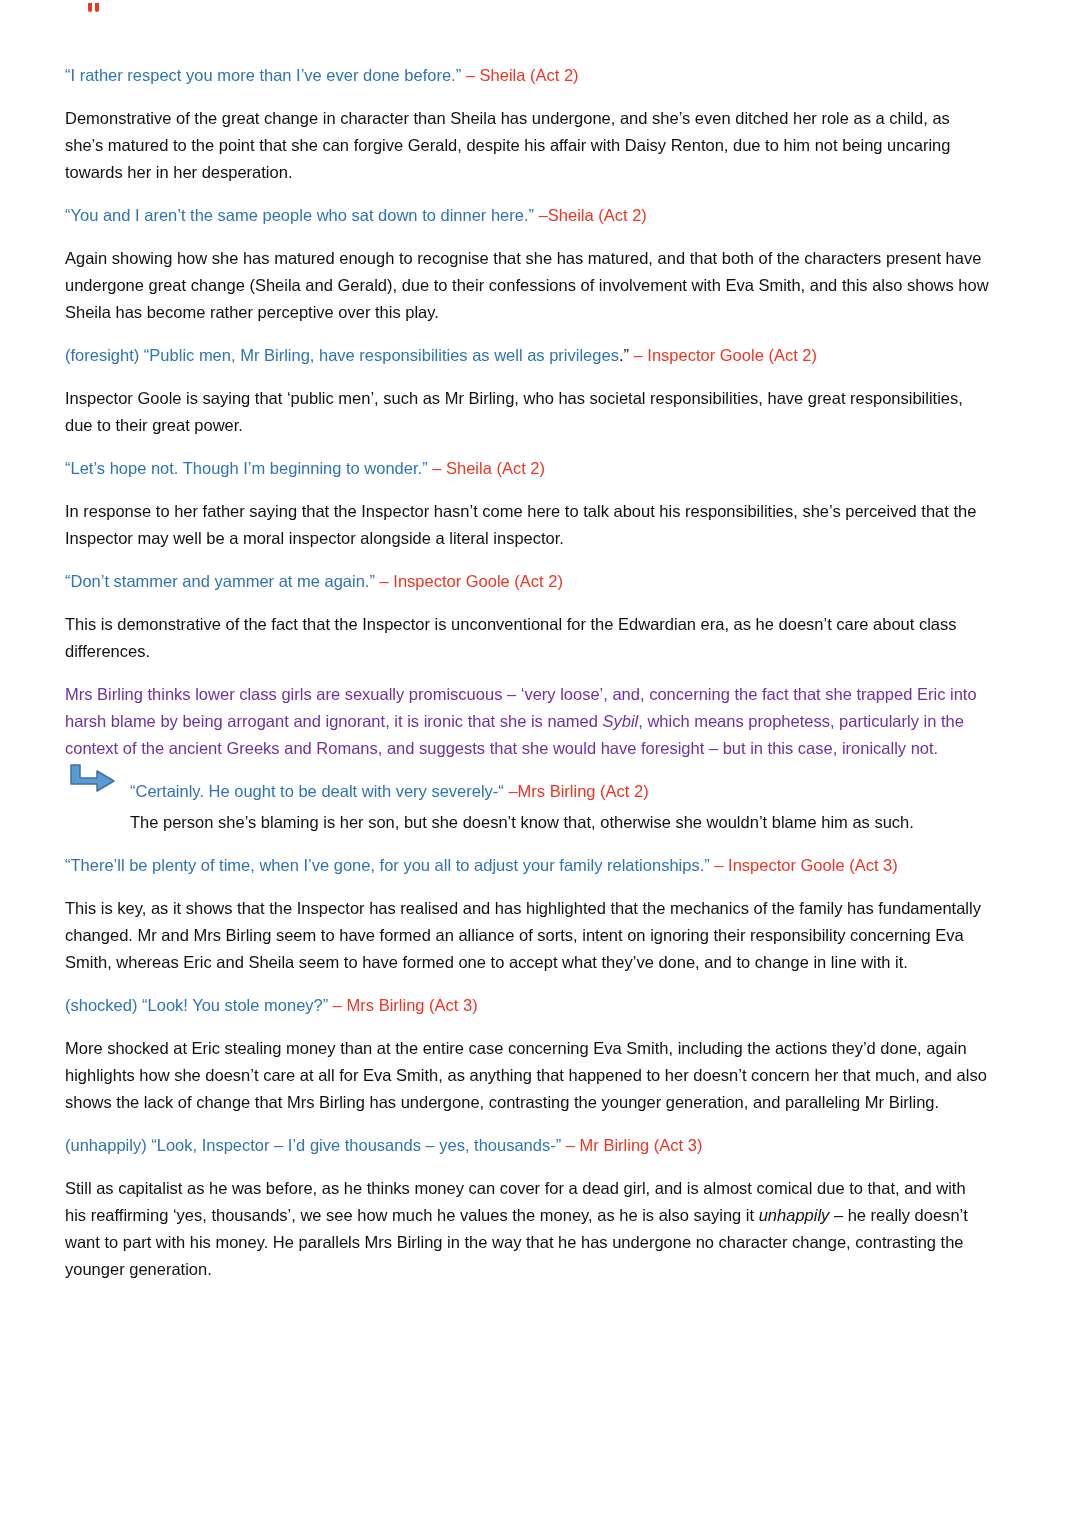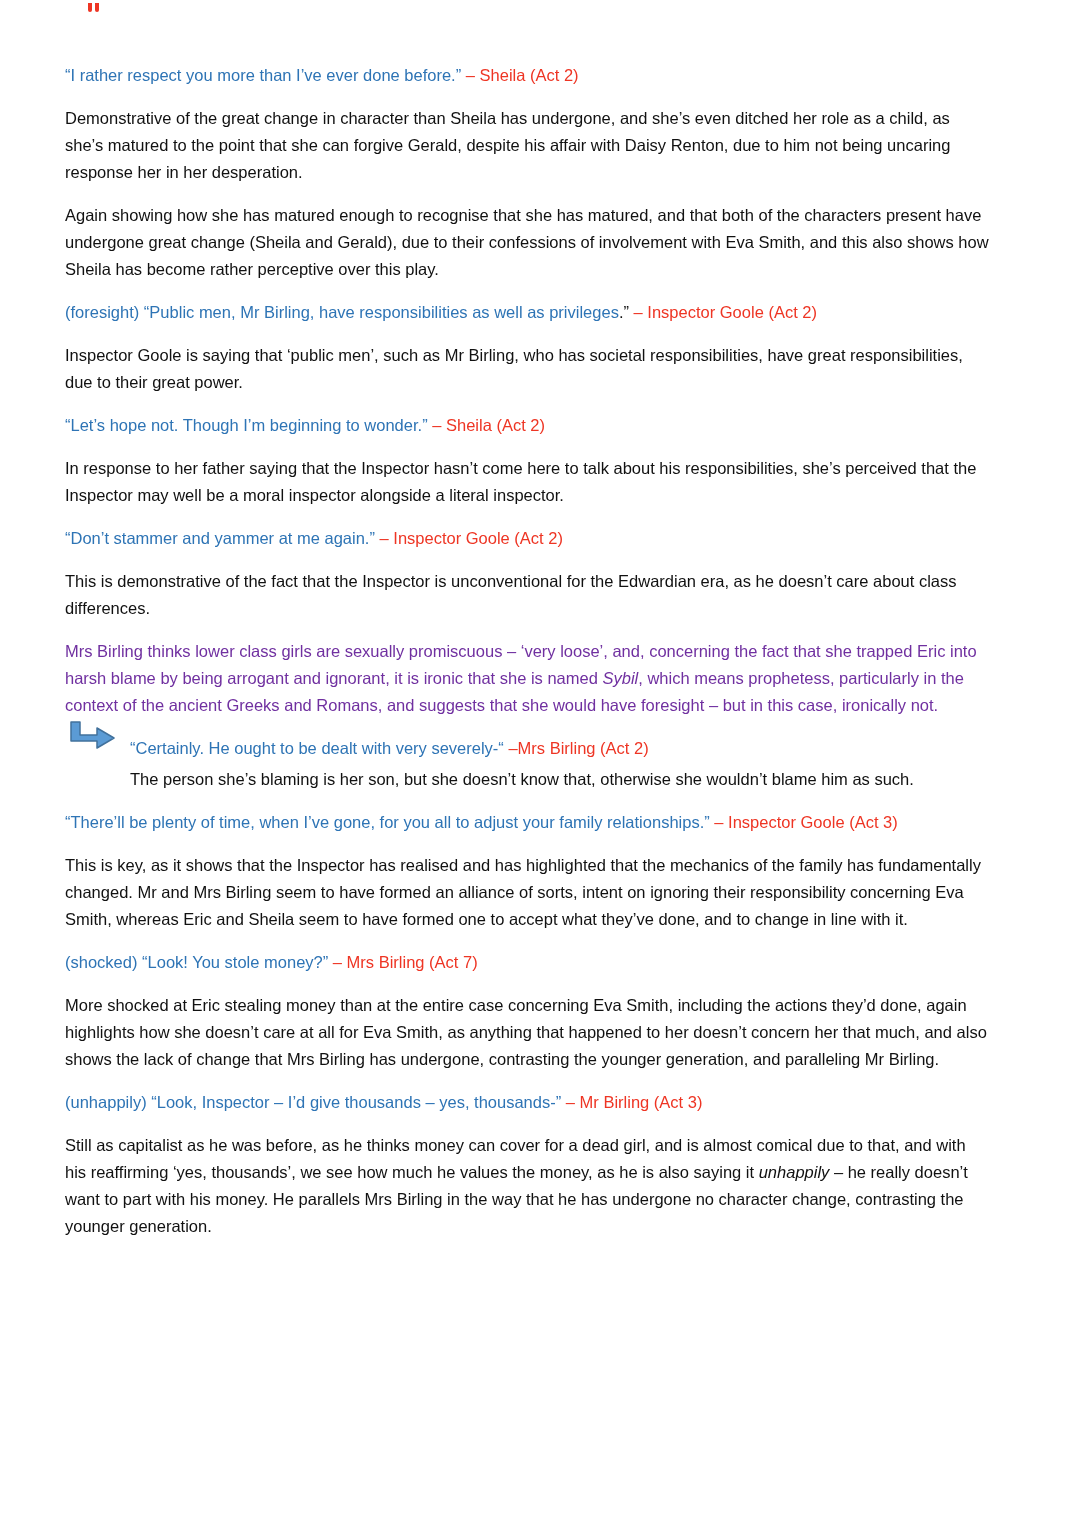--- a/index.html
+++ b/index.html
@@ -40,22 +40,23 @@
 </style>
 </head>
 <body>
 
 <div class="page">
 
   <div class="top-fragment"><i></i><i></i></div>
 
   <p class="quote"><span>“I rather respect you more than I’ve ever done before.” </span><span class="a">– Sheila (Act 2)</span></p>
 
-  <p>Demonstrative of the great change in character than Sheila has undergone, and she’s even ditched her role as a child, as she’s matured to the point that she can forgive Gerald, despite his affair with Daisy Renton, due to him not being uncaring response her in her desperation.</p>
+  <p>Demonstrative of the great change in character than Sheila has undergone, and she’s even ditched her role as a child, as she’s matured to the point that she can forgive Gerald, despite his affair with Daisy Renton, due to him not being uncaring towards her in her desperation.</p>
 
+  <p class="quote"><span>“You and I aren’t the same people who sat down to dinner here.” </span><span class="a">–Sheila (Act 2)</span></p>
 
   <p>Again showing how she has matured enough to recognise that she has matured, and that both of the characters present have undergone great change (Sheila and Gerald), due to their confessions of involvement with Eva Smith, and this also shows how Sheila has become rather perceptive over this play.</p>
 
   <p class="quote"><span>(foresight) “Public men, Mr Birling, have responsibilities as well as privileges</span><span class="mid">.” </span><span class="a">– Inspector Goole (Act 2)</span></p>
 
   <p>Inspector Goole is saying that ‘public men’, such as Mr Birling, who has societal responsibilities, have great responsibilities, due to their great power.</p>
 
   <p class="quote"><span>“Let’s hope not. Though I’m beginning to wonder.” </span><span class="a">– Sheila (Act 2)</span></p>
 
   <p>In response to her father saying that the Inspector hasn’t come here to talk about his responsibilities, she’s perceived that the Inspector may well be a moral inspector alongside a literal inspector.</p>
@@ -74,21 +75,21 @@
     </span>
     <span class="quote"><span>“Certainly. He ought to be dealt with very severely-“ </span><span class="a">–Mrs Birling (Act 2)</span></span>
   </div>
 
   <p class="first-indent">The person she’s blaming is her son, but she doesn’t know that, otherwise she wouldn’t blame him as such.</p>
 
   <p class="quote"><span>“There’ll be plenty of time, when I’ve gone, for you all to adjust your family relationships.” </span><span class="a">– Inspector Goole (Act 3)</span></p>
 
   <p>This is key, as it shows that the Inspector has realised and has highlighted that the mechanics of the family has fundamentally changed. Mr and Mrs Birling seem to have formed an alliance of sorts, intent on ignoring their responsibility concerning Eva Smith, whereas Eric and Sheila seem to have formed one to accept what they’ve done, and to change in line with it.</p>
 
-  <p class="quote"><span>(shocked) “Look! You stole money?” </span><span class="a">– Mrs Birling (Act 7)</span></p>
+  <p class="quote"><span>(shocked) “Look! You stole money?” </span><span class="a">– Mrs Birling (Act 3)</span></p>
 
   <p>More shocked at Eric stealing money than at the entire case concerning Eva Smith, including the actions they’d done, again highlights how she doesn’t care at all for Eva Smith, as anything that happened to her doesn’t concern her that much, and also shows the lack of change that Mrs Birling has undergone, contrasting the younger generation, and paralleling Mr Birling.</p>
 
   <p class="quote"><span>(unhappily) “Look, Inspector – I’d give thousands – yes, thousands-” </span><span class="a">– Mr Birling (Act 3)</span></p>
 
   <p><span>Still as capitalist as he was before, as he thinks money can cover for a dead girl, and is almost comical due to that, and with his reaffirming ‘yes, thousands’, we see how much he values the money, as he is also saying it </span><span class="it">unhappily</span><span> – he really doesn’t want to part with his money. He parallels Mrs Birling in the way that he has undergone no character change, contrasting the younger generation.</span></p>
 
 </div>
 
 </body></html>

